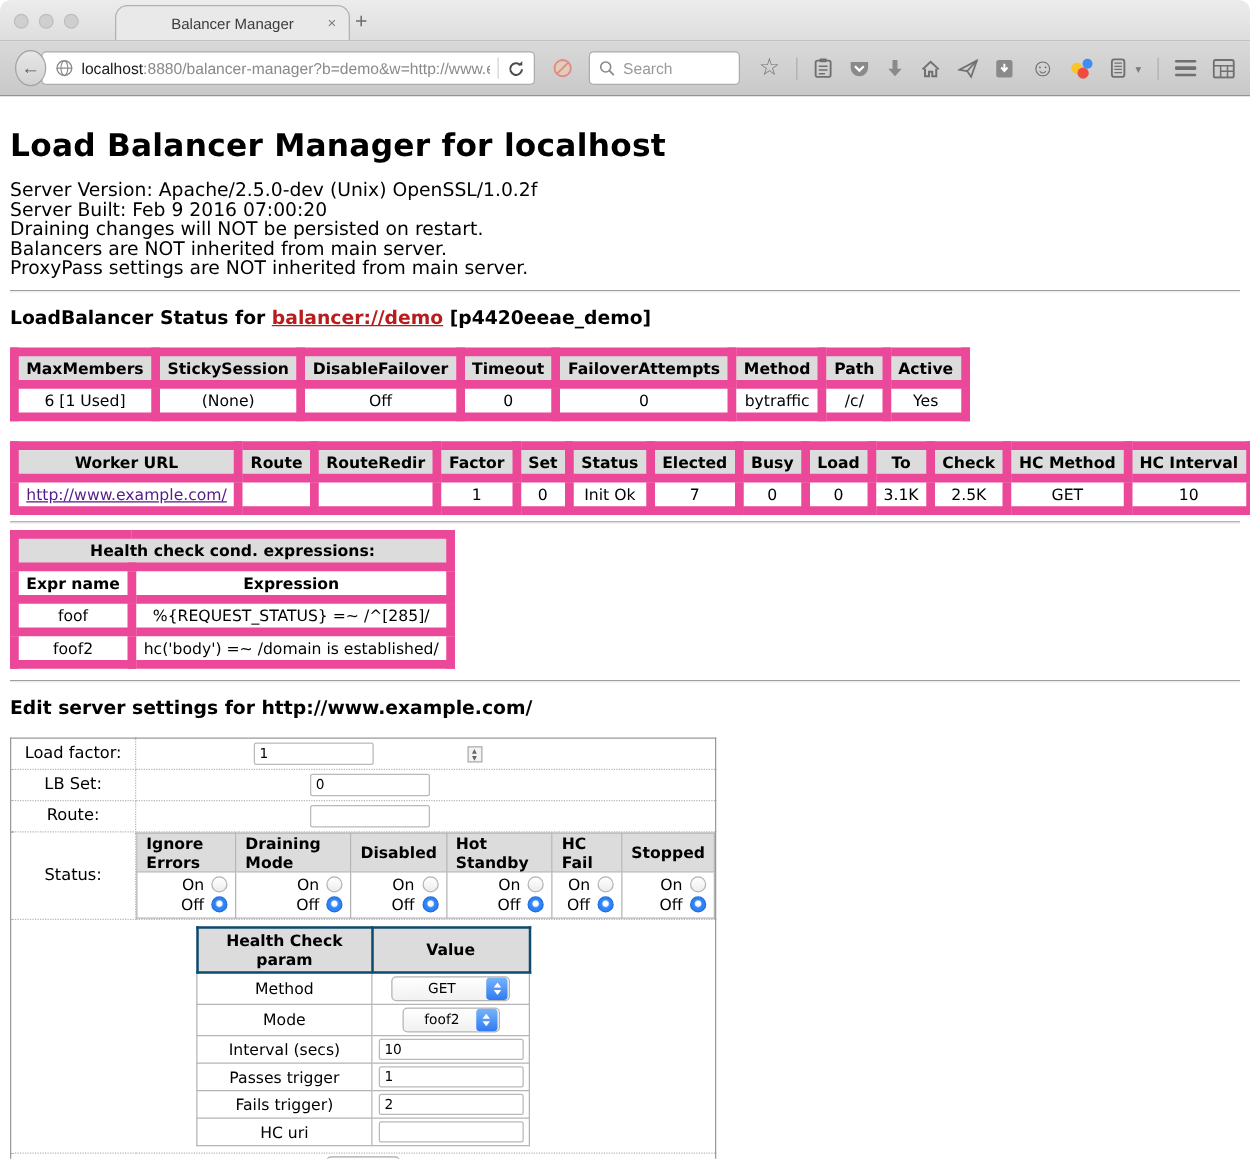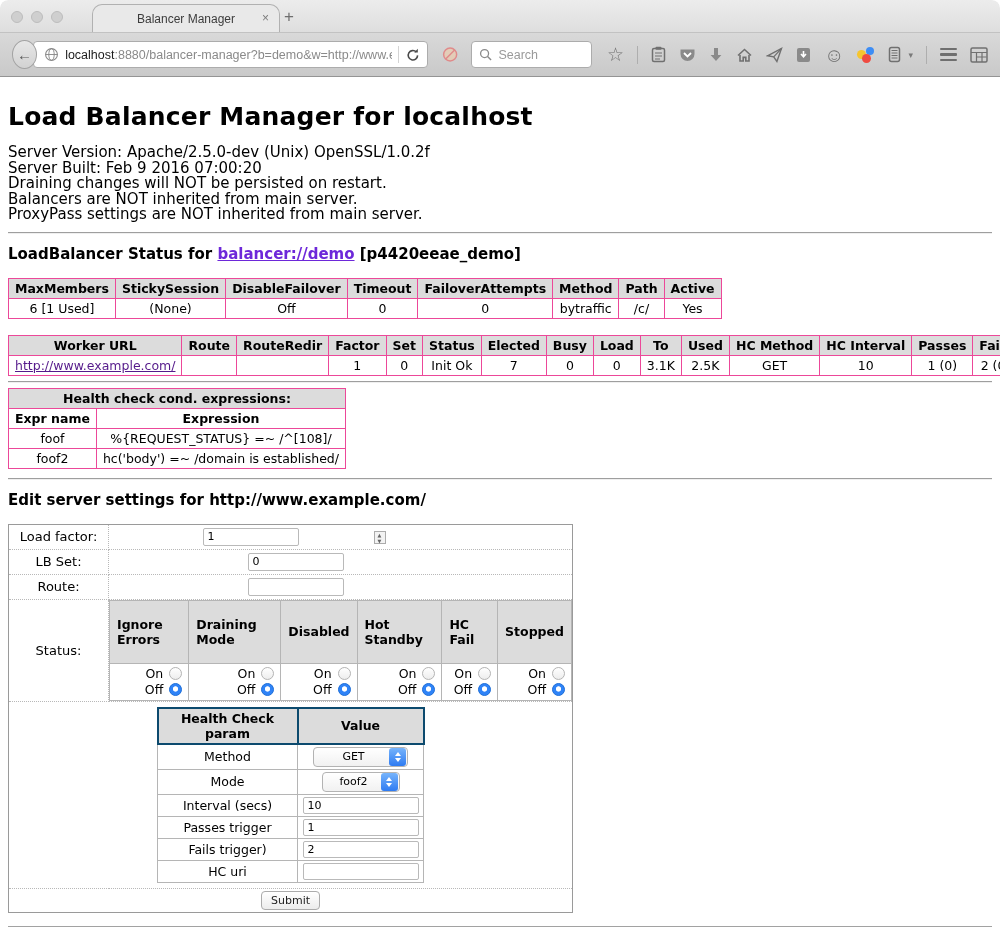--- a/index.html
+++ b/index.html
@@ -53,45 +53,45 @@
   .burger i { width:17px; height:2.5px; background:#6f6f6f; display:block; border-radius:1px; }
 
   
   .content { position:absolute; top:78px; left:0; right:0; bottom:0; background:#fff;
              padding:0 8px; font-family:"DejaVu Sans", sans-serif; color:#000; }
   h1.pagetitle { font-size:25px; font-weight:bold; margin:24px 0 14px; letter-spacing:.2px; }
   .srvinfo div { font-size:15px; line-height:15.5px; }
   hr.rule { border:0; border-top:1px solid #9e9e9e; border-bottom:1px solid #efefef; margin:9px 0; }
   hr.rule-bottom { border:0; height:2px; background:#a2a2a2; margin:13px 0; }
   h3.sec { font-size:15px; font-weight:bold; margin:11px 0 15px; }
-  h3.sec a { color:#6d28d9; }
+  h3.sec a { color:#b91c1c; }
 
   table.tbl { border-collapse:collapse; font-size:12.5px; border:1px solid #8f8f8f; }
   table.tbl th { background:#dcdcdc; font-weight:bold; }
-  table.tbl th, table.tbl td { border:1px solid #ec4899; padding:2px 6px; text-align:center;
+  table.tbl th, table.tbl td { border:7px solid #ec4899; padding:2px 6px; text-align:center;
                                height:20px; white-space:nowrap; }
   table.tbl a { color:#551a8b; }
   .mt16 { margin-top:16px; }
   td.left { text-align:left; }
 
   
   table.form { border-collapse:collapse; font-size:13px; border:1px solid #9a9a9a;
                width:565px; margin-top:15px; }
   table.form > tbody > tr > td { border:1px dotted #b8b8b8; text-align:center; }
   td.flabel { width:100px; height:25px; font-size:13px; }
   td.fval input { font-size:11px; font-family:"DejaVu Sans", sans-serif; height:18px; width:96px;
                   border:1px solid #b9b9b9; border-radius:2px; padding:1px 4px; margin-right:90px; }
   .numwrap { position:relative; display:inline-block; margin-right:90px; }
   .numwrap input { width:106px; height:18px; font-size:11px; border:1px solid #7a7a7a;
                    padding:1px 18px 1px 4px; margin:0; border-radius:0; }
   .spinner { position:absolute; right:3px; top:3px; width:12px; height:13px; border:1px solid #ababab;
              background:#f3f3f3; font-size:5px; line-height:6px; color:#666; text-align:center; }
 
   table.inner { border-collapse:collapse; font-size:12.5px; border:1px solid #8f8f8f; }
-  table.inner th { background:#dcdcdc; font-weight:bold; border:1px solid #b5b5b5; padding:16px 7px; }
+  table.inner th { background:#dcdcdc; font-weight:bold; border:1px solid #b5b5b5; padding:0 7px; }
   table.inner td { border:1px solid #b5b5b5; padding:2px 6px; text-align:center; }
   .radline { display:flex; align-items:center; justify-content:flex-end; gap:6px; height:16px; font-size:12.5px; }
   .radio { width:13px; height:13px; border-radius:50%; background:linear-gradient(#fff,#ededed);
            border:1px solid #b4b4b4; display:inline-block; }
   .radio.checked { border:1px solid #1f6fd8;
            background:radial-gradient(circle at 50% 45%, #fff 0 2.3px, #2f83f7 3px); }
 
   table.hc { border-collapse:collapse; font-size:12.5px; border:1px solid #8f8f8f; margin:5px auto; }
   table.hc th { background:#dcdcdc; font-weight:bold; border:2px solid #0c4a6e; padding:2px 8px; }
   table.hc td { border:1px solid #b5b5b5; padding:2px 3px; text-align:center; height:22px; }
@@ -262,21 +262,21 @@
         <th style="width:162px">Worker URL</th>
         <th style="width:44px">Route</th>
         <th style="width:74px">RouteRedir</th>
         <th style="width:48px">Factor</th>
         <th style="width:30px">Set</th>
         <th style="width:52px">Status</th>
         <th style="width:52px">Elected</th>
         <th style="width:38px">Busy</th>
         <th style="width:38px">Load</th>
         <th style="width:38px">To</th>
-        <th style="width:42px">Used</th>
+        <th style="width:42px">Check</th>
         <th style="width:72px">HC Method</th>
         <th style="width:74px">HC Interval</th>
         <th style="width:48px">Passes</th>
         <th style="width:38px">Fails</th>
 
       </tr>
       <tr>
         <td class="left"><a href="#">http://www.example.com/</a></td>
         <td></td>
         <td></td>
@@ -303,21 +303,21 @@
       <tbody>
           <tr>
         <th colspan="2">Health check cond. expressions:</th>
       </tr>
       <tr>
         <th style="width:84px; background:#fff;">Expr name</th>
         <th style="width:226px; background:#fff;">Expression</th>
       </tr>
       <tr>
         <td>foof</td>
-        <td>%{REQUEST_STATUS} =~ /^[108]/</td>
+        <td>%{REQUEST_STATUS} =~ /^[285]/</td>
       </tr>
       <tr>
         <td>foof2</td>
         <td>hc('body') =~ /domain is established/</td>
       </tr>
     </tbody>
       </table>
 
     <hr class="rule">
 

